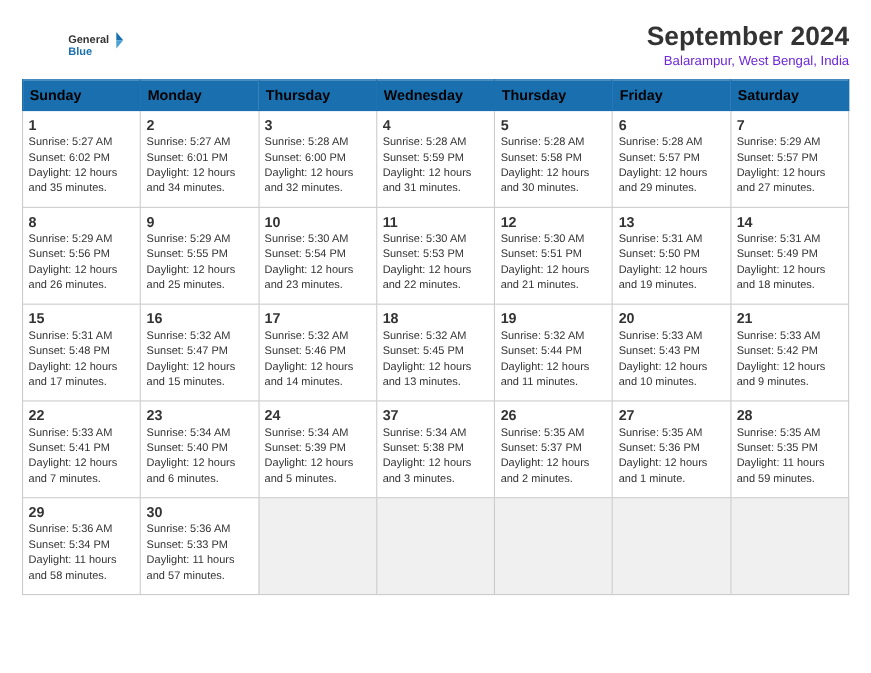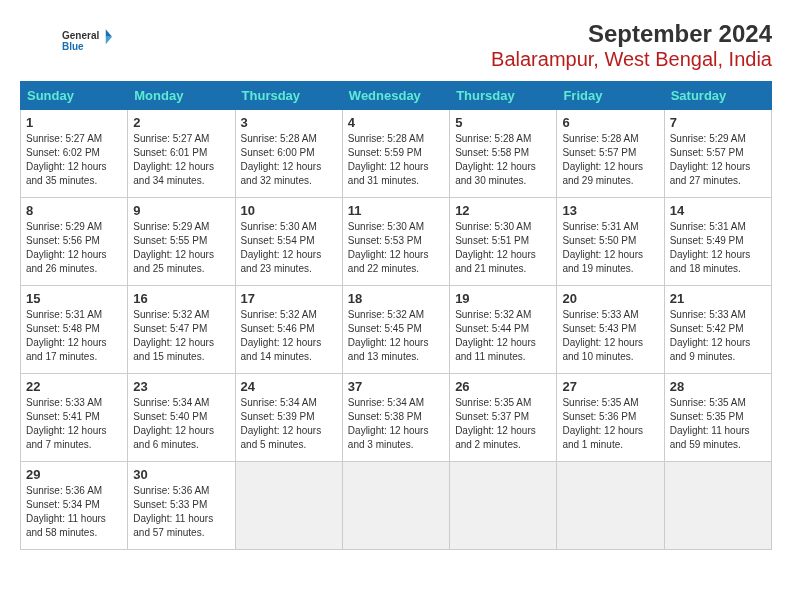--- a/index.html
+++ b/index.html
@@ -24,31 +24,31 @@
     }
     .title-block {
       text-align: right;
     }
     .month-title {
       font-size: 24px;
       font-weight: bold;
       color: #333;
     }
     .subtitle {
-      font-size: 20px;
-      color: #b91c1c;
+      font-size: 12px;
+      color: #6d28d9;
     }
     .calendar {
       width: 100%;
       border-collapse: collapse;
       table-layout: fixed;
     }
     .calendar th {
       background: #1a6faf;
-      color: #5eead4;
+      color: #000000;
       text-align: left;
       padding: 6px 6px;
       font-size: 13px;
       font-weight: bold;
       border: 1px solid #1a6faf;
     }
     .calendar td {
       vertical-align: top;
       border: 1px solid #ccc;
       padding: 5px 5px;

